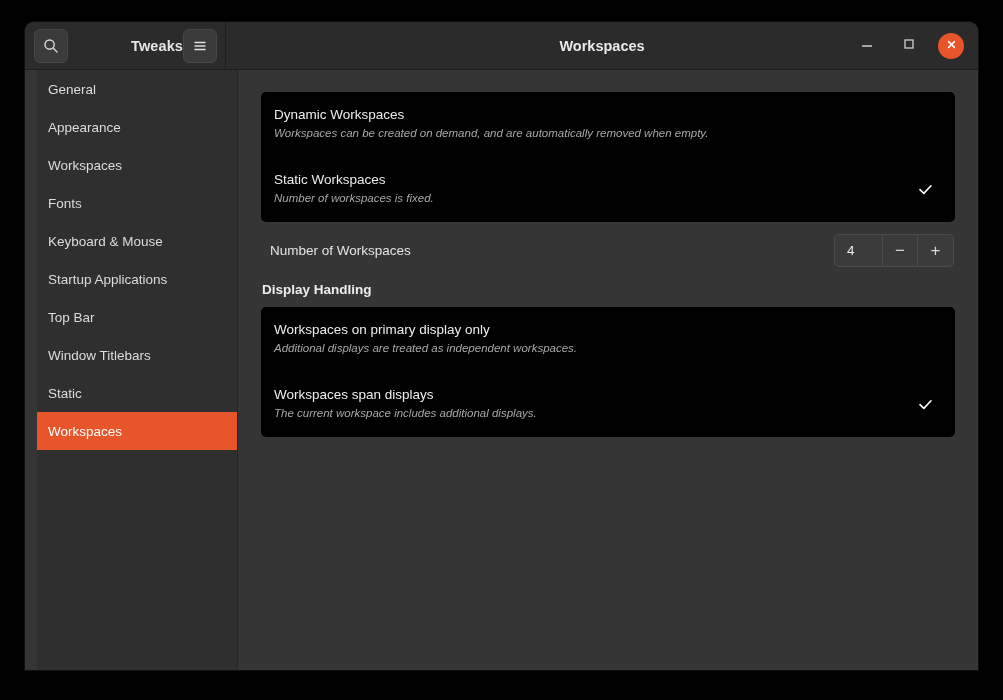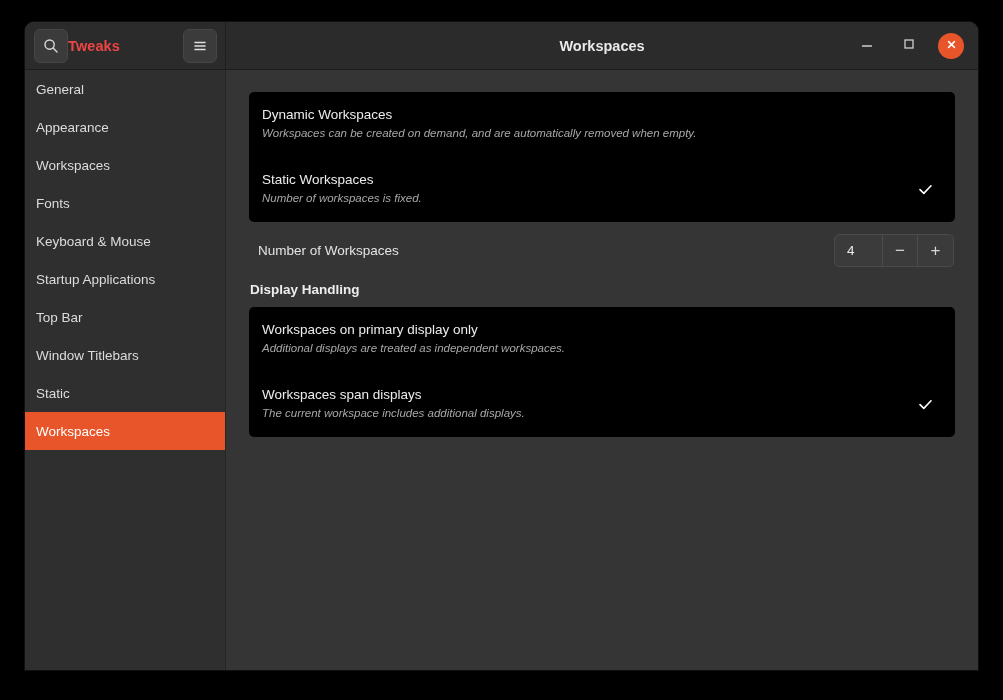--- a/index.html
+++ b/index.html
@@ -66,25 +66,26 @@
     display: flex;
     align-items: center;
     justify-content: center;
     cursor: pointer;
     flex: 0 0 auto;
   }
   .icon-btn svg { display: block; }
 
   .hb-title {
     flex: 1 1 auto;
-    text-align: left;
-    color: #ef4444;
+    text-align: right;
+    color: #e5e5e5;
     font-size: 14.5px;
     font-weight: bold;
     letter-spacing: 0.1px;
+    margin-left: 16px;
   }
 
   #window-title {
     position: absolute;
     left: 0;
     right: 0;
     top: 0;
     height: 48px;
     line-height: 48px;
     text-align: center;
@@ -115,20 +116,21 @@
     height: 26px;
     border-radius: 50%;
     background: #e9552a;
   }
 
   
   #body {
     flex: 1 1 auto;
     display: flex;
     min-height: 0;
+    margin-left: 12px;
   }
 
   
   #sidebar {
     width: 201px;
     flex: 0 0 201px;
     background: #2f2f2f;
     border-right: 1px solid #262626;
     padding-top: 0;
     overflow: hidden;

